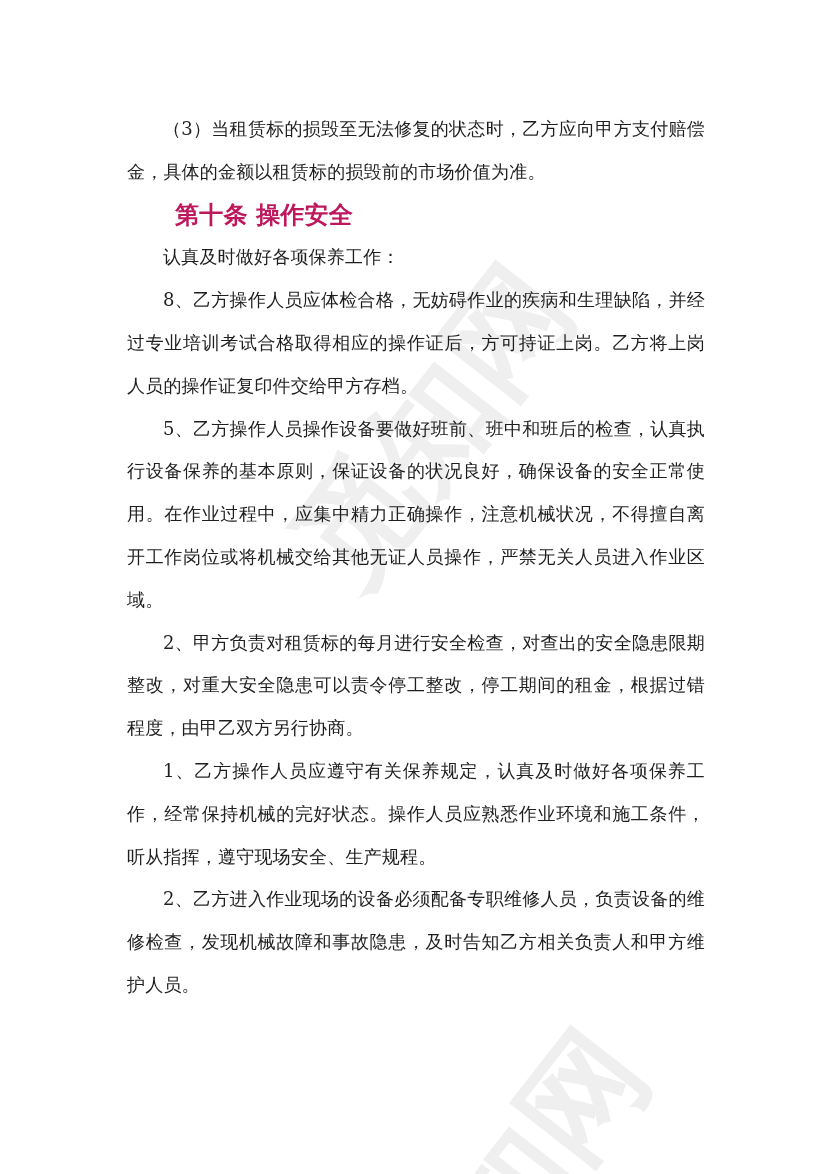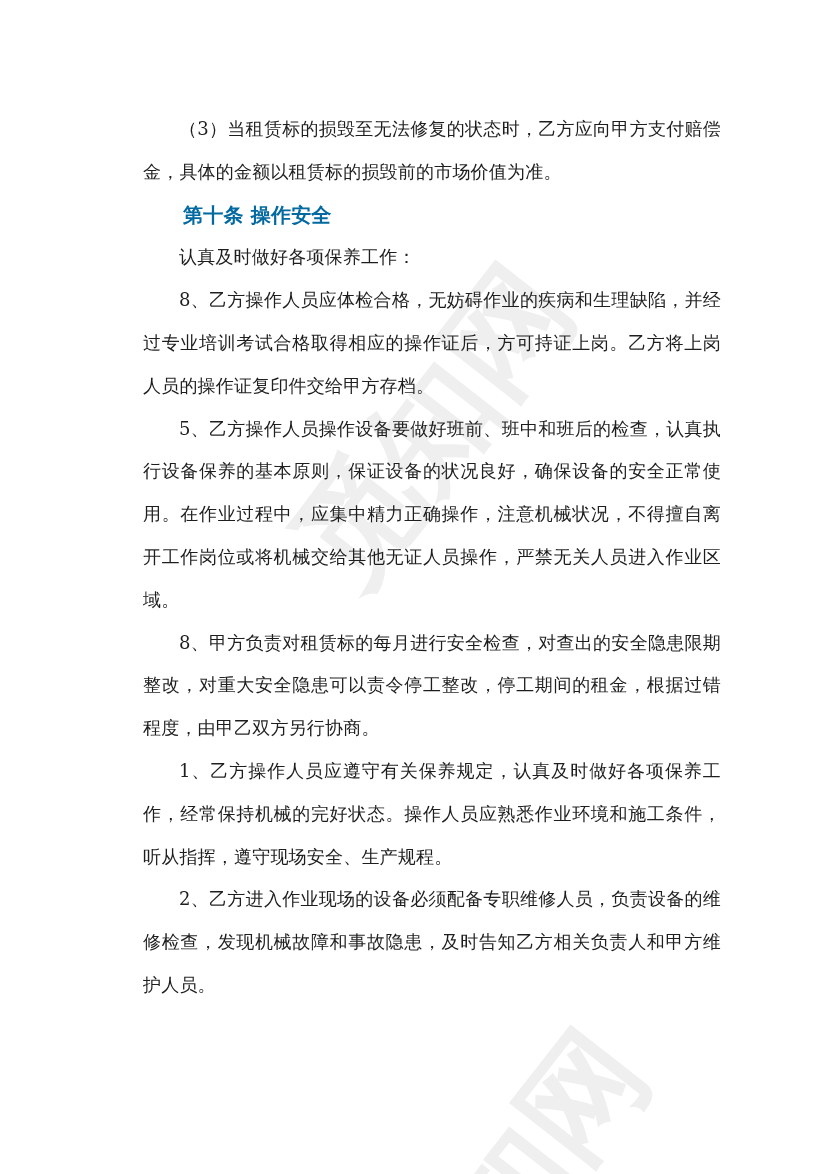--- a/index.html
+++ b/index.html
@@ -9,27 +9,26 @@
     background: #ffffff;
   }
   .content {
     position: absolute; left: 127px; top: 108px; width: 578px;
     font-family: "DejaVu Serif", "Liberation Serif", serif;
     font-size: 18px; color: #1e1e1e;
     line-height: 42.8px;
     letter-spacing: 0.2px;
     text-align: justify;
     z-index: 2;
-    margin-left: 16px;
   }
   .content p { margin: 0; text-indent: 2em; }
   .content h2 {
     margin: 0; text-indent: 2em;
     font-family: "DejaVu Sans", "Liberation Sans", sans-serif;
-    font-weight: bold; font-size: 20px; line-height: 42.8px; color: #0369a1;
+    font-weight: bold; font-size: 24px; line-height: 42.8px; color: #be185d;
   }
   .watermark {
     position: absolute; z-index: 1;
     font-family: "DejaVu Sans", "Liberation Sans", sans-serif;
     font-weight: bold; color: #efefef;
     transform-origin: center center;
     white-space: nowrap; pointer-events: none;
   }
   .wm1 { left: 255px; top: 345px; font-size: 120px; transform: rotate(-52deg); }
   .wm2 { left: 330px; top: 1110px; font-size: 120px; transform: rotate(-52deg); }
@@ -40,17 +39,17 @@
 <div class="page">
   <div class="watermark wm1">觅知网</div>
   <div class="watermark wm2">觅知网</div>
 
   <div class="content">
     <p>（3）当租赁标的损毁至无法修复的状态时，乙方应向甲方支付赔偿金，具体的金额以租赁标的损毁前的市场价值为准。</p>
     <h2>第十条 操作安全</h2>
     <p>认真及时做好各项保养工作：</p>
     <p>8、乙方操作人员应体检合格，无妨碍作业的疾病和生理缺陷，并经过专业培训考试合格取得相应的操作证后，方可持证上岗。乙方将上岗人员的操作证复印件交给甲方存档。</p>
     <p>5、乙方操作人员操作设备要做好班前、班中和班后的检查，认真执行设备保养的基本原则，保证设备的状况良好，确保设备的安全正常使用。在作业过程中，应集中精力正确操作，注意机械状况，不得擅自离开工作岗位或将机械交给其他无证人员操作，严禁无关人员进入作业区域。</p>
-    <p>8、甲方负责对租赁标的每月进行安全检查，对查出的安全隐患限期整改，对重大安全隐患可以责令停工整改，停工期间的租金，根据过错程度，由甲乙双方另行协商。</p>
+    <p>2、甲方负责对租赁标的每月进行安全检查，对查出的安全隐患限期整改，对重大安全隐患可以责令停工整改，停工期间的租金，根据过错程度，由甲乙双方另行协商。</p>
     <p>1、乙方操作人员应遵守有关保养规定，认真及时做好各项保养工作，经常保持机械的完好状态。操作人员应熟悉作业环境和施工条件，听从指挥，遵守现场安全、生产规程。</p>
     <p>2、乙方进入作业现场的设备必须配备专职维修人员，负责设备的维修检查，发现机械故障和事故隐患，及时告知乙方相关负责人和甲方维护人员。</p>
   </div>
 </div>
 
 </body></html>

